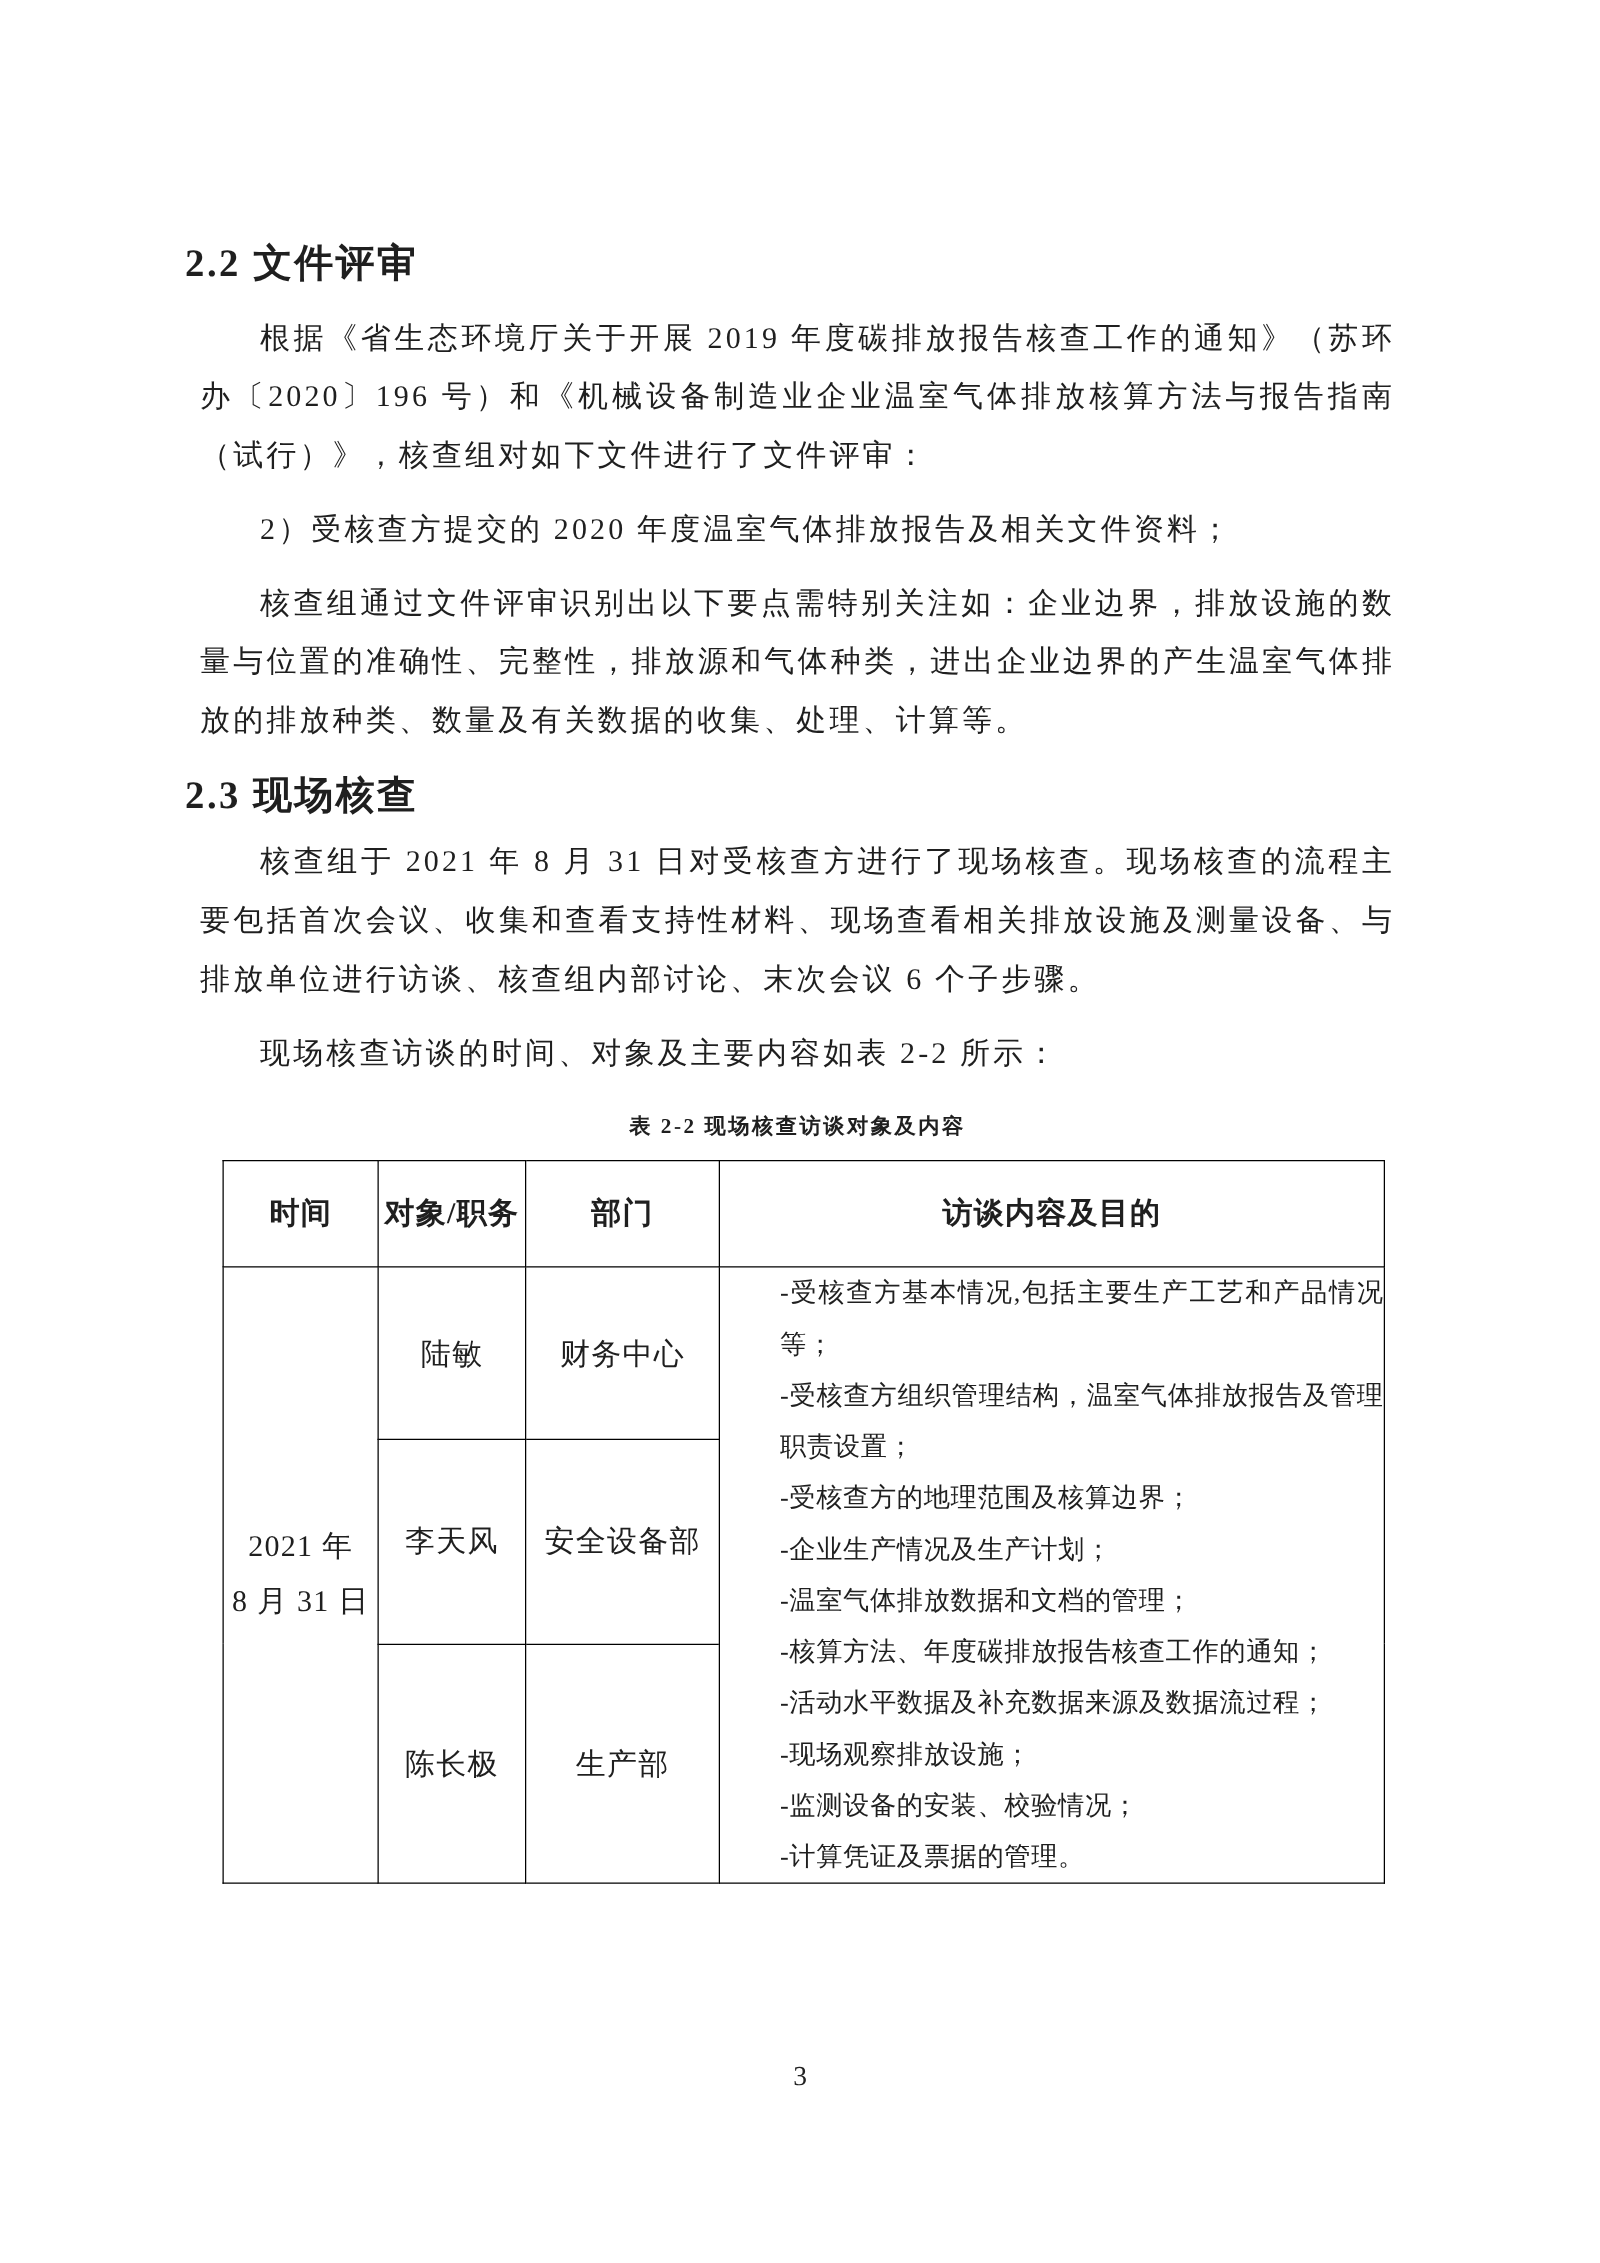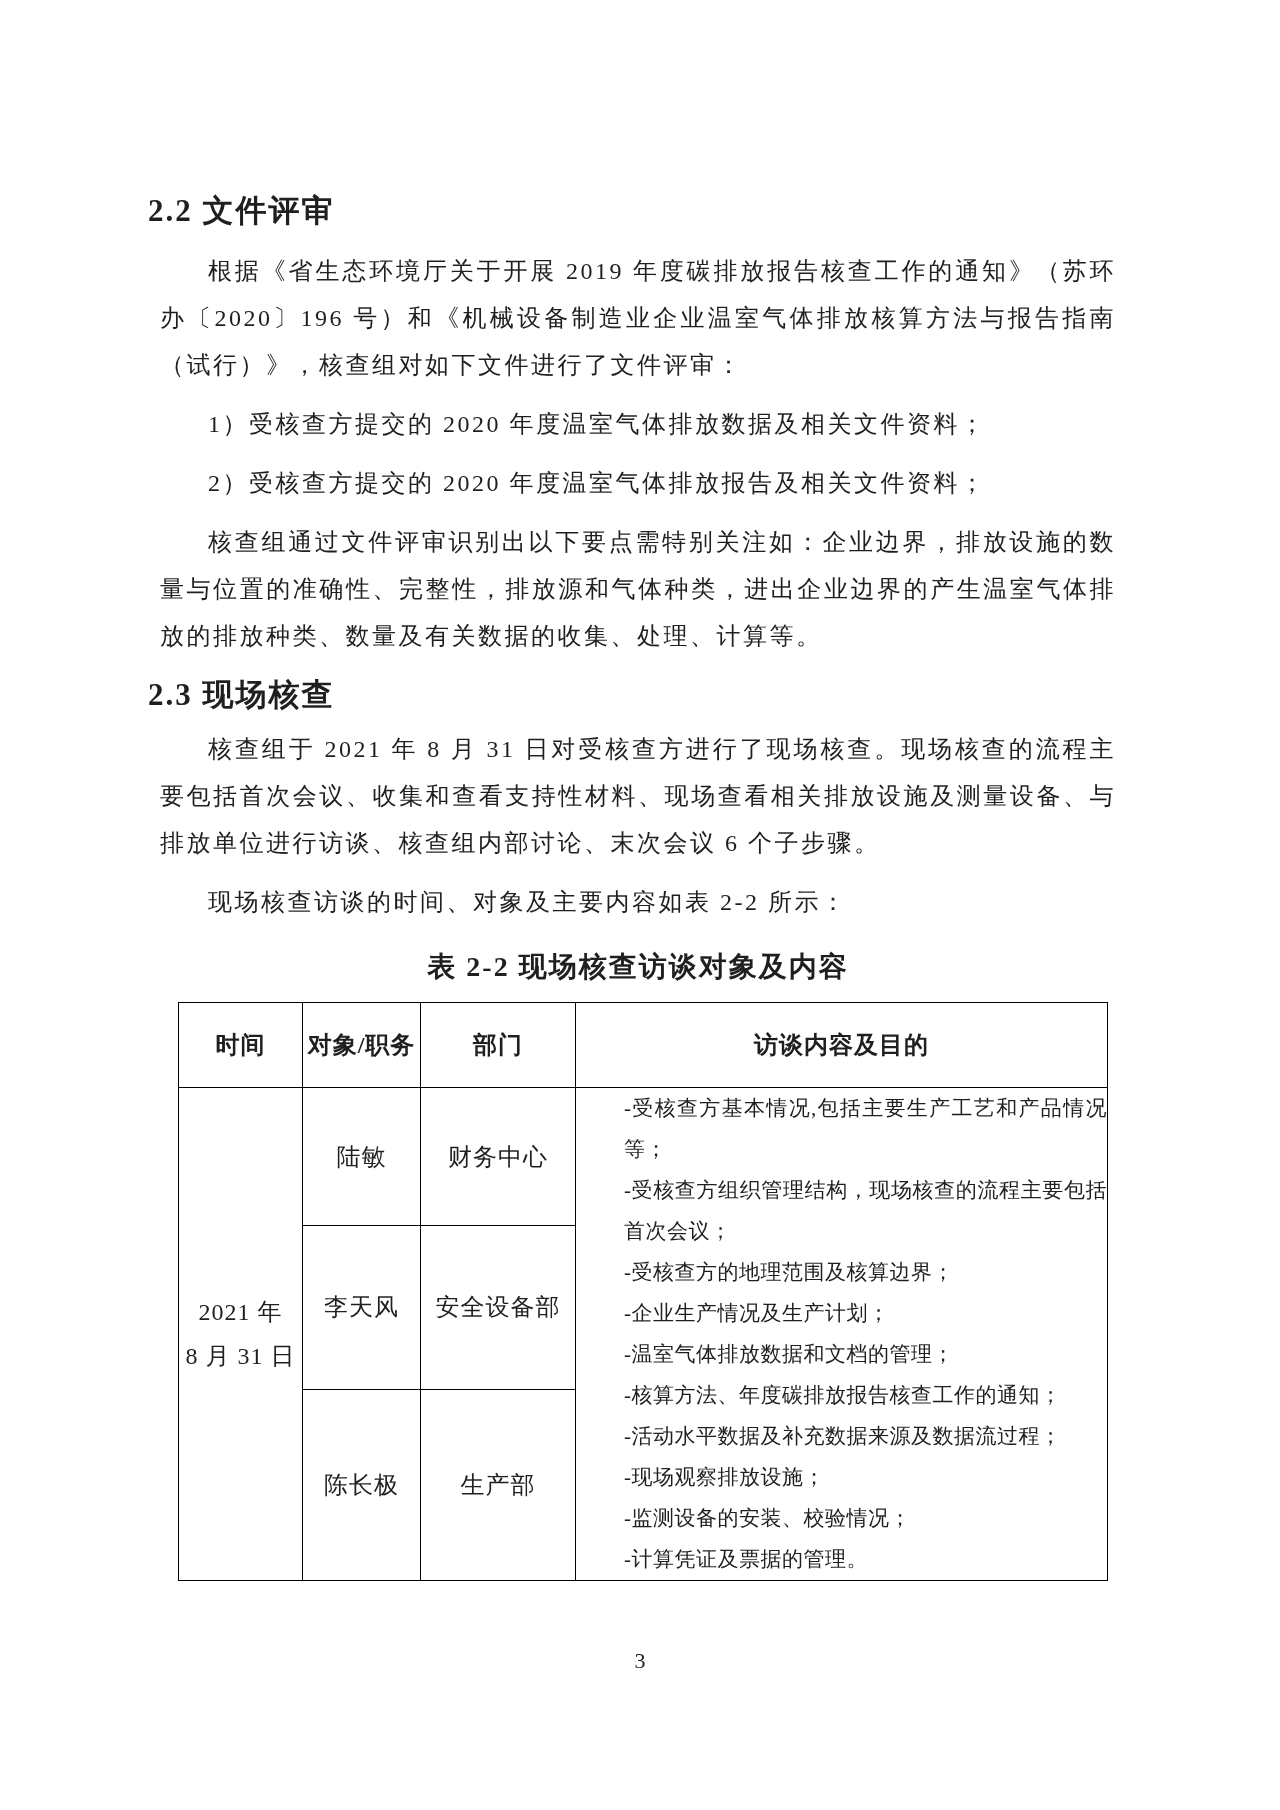--- a/index.html
+++ b/index.html
@@ -30,21 +30,21 @@
   }
   .body-par {
     font-size: 24px;
     line-height: 47px;
     letter-spacing: 2.5px;
     text-align: justify;
     text-indent: 2em;
     margin: 12px;
   }
   .table-caption {
-    font-size: 28px;
+    font-size: 17px;
     font-weight: bold;
     letter-spacing: 2px;
     text-align: center;
     margin: 22px 0 16px 0;
   }
   table.interview {
     border-collapse: collapse;
     table-layout: fixed;
     width: 929px;
     margin-left: 30px;
@@ -94,21 +94,20 @@
   }
 </style>
 </head>
 <body>
 
 <div class="page">
 
   <h2 class="sec-heading">2.2 文件评审</h2>
 
   <p class="body-par">根据《省生态环境厅关于开展 2019 年度碳排放报告核查工作的通知》（苏环办〔2020〕196 号）和《机械设备制造业企业温室气体排放核算方法与报告指南（试行）》，核查组对如下文件进行了文件评审：</p>
-  <p class="body-par">1）受核查方提交的 2020 年度温室气体排放数据及相关文件资料；</p>
   <p class="body-par">2）受核查方提交的 2020 年度温室气体排放报告及相关文件资料；</p>
   <p class="body-par">核查组通过文件评审识别出以下要点需特别关注如：企业边界，排放设施的数量与位置的准确性、完整性，排放源和气体种类，进出企业边界的产生温室气体排放的排放种类、数量及有关数据的收集、处理、计算等。</p>
 
   <h2 class="sec-heading second">2.3 现场核查</h2>
 
   <p class="body-par">核查组于 2021 年 8 月 31 日对受核查方进行了现场核查。现场核查的流程主要包括首次会议、收集和查看支持性材料、现场查看相关排放设施及测量设备、与排放单位进行访谈、核查组内部讨论、末次会议 6 个子步骤。</p>
   <p class="body-par">现场核查访谈的时间、对象及主要内容如表 2-2 所示：</p>
 
   <div class="table-caption">表 2-2  现场核查访谈对象及内容</div>
 
@@ -130,21 +129,21 @@
     <tbody>
       <tr class="r1">
         <td class="center-cell time-cell" rowspan="3">
           <div>2021 年</div>
           <div>8 月 31 日</div>
         </td>
         <td class="center-cell">陆敏</td>
         <td class="center-cell">财务中心</td>
         <td class="content-cell" rowspan="3">
           <div class="cline">-受核查方基本情况,包括主要生产工艺和产品情况等；</div>
-          <div class="cline">-受核查方组织管理结构，现场核查的流程主要包括首次会议；</div>
+          <div class="cline">-受核查方组织管理结构，温室气体排放报告及管理职责设置；</div>
           <div class="cline">-受核查方的地理范围及核算边界；</div>
           <div class="cline">-企业生产情况及生产计划；</div>
           <div class="cline">-温室气体排放数据和文档的管理；</div>
           <div class="cline">-核算方法、年度碳排放报告核查工作的通知；</div>
           <div class="cline">-活动水平数据及补充数据来源及数据流过程；</div>
           <div class="cline">-现场观察排放设施；</div>
           <div class="cline">-监测设备的安装、校验情况；</div>
           <div class="cline">-计算凭证及票据的管理。</div>
         </td>
       </tr>

